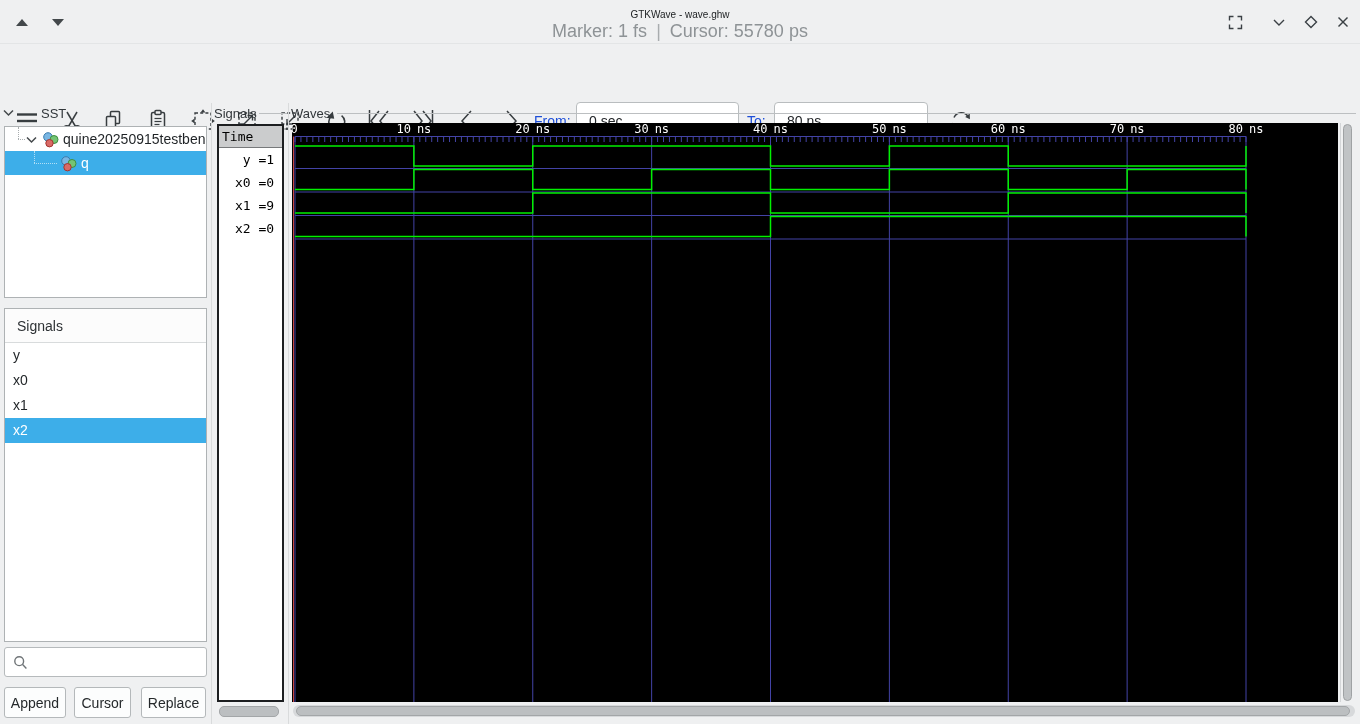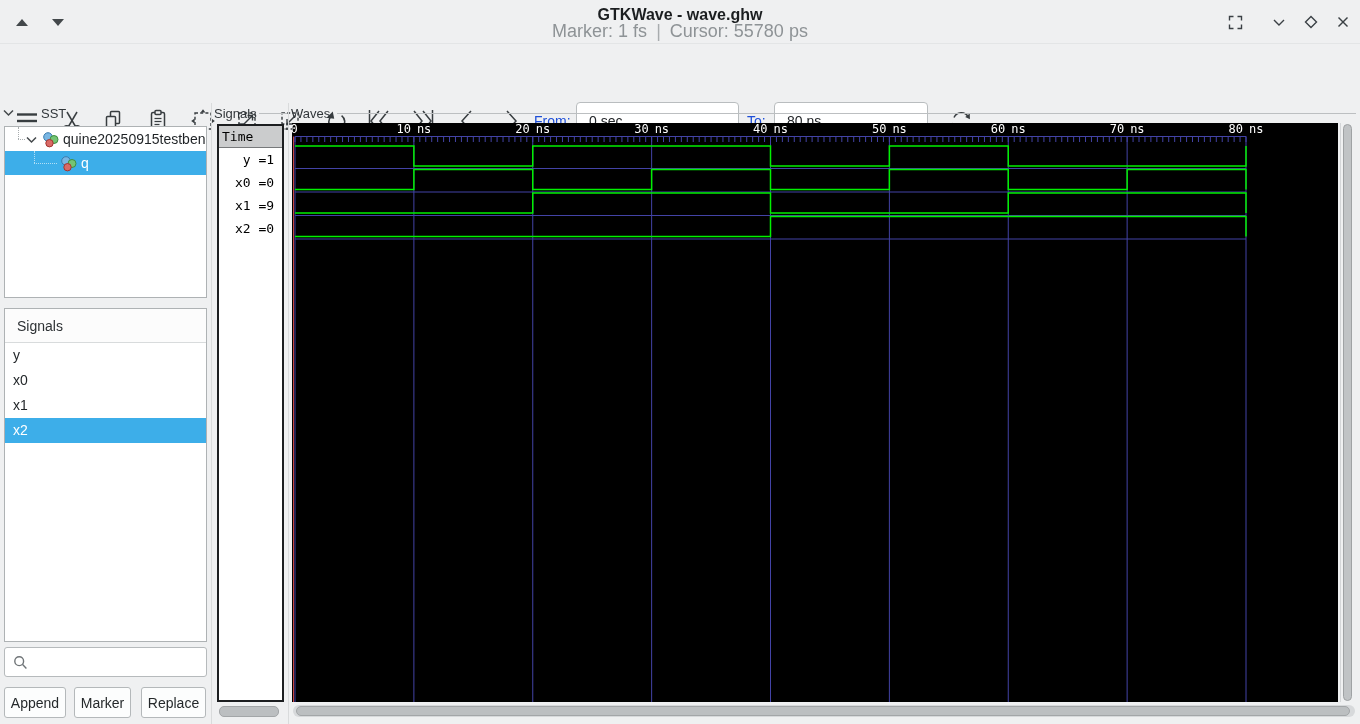--- a/index.html
+++ b/index.html
@@ -6,21 +6,21 @@
   html,body { width:1360px; height:724px; }
   body { font-family:"Liberation Sans", sans-serif; background:#eff0f1; position:relative; overflow:hidden; color:#232629; }
 
   .window { position:absolute; inset:0; }
 
   
   .headerbar { position:absolute; left:0; top:0; width:1360px; height:44px; background:#eff0f1; border-bottom:1px solid #e3e5e6; }
   .navbtn { position:absolute; top:12px; width:28px; height:20px; background:none; border:none; cursor:pointer; }
   .navbtn svg { display:block; margin:0 auto; }
   .titles { position:absolute; left:0; right:0; top:5px; text-align:center; pointer-events:none; }
-  .title { font-size:16px; font-weight:700; color:#1b1e20; line-height:19px; }
+  .title { font-size:10px; font-weight:400; color:#1b1e20; line-height:19px; }
   .subtitle { font-size:18px; color:#8e9396; line-height:15px; }
   .subtitle .sep { margin:0 9px; color:#a8acae; }
   .winctl { position:absolute; top:14px; width:18px; height:18px; background:none; border:none; cursor:pointer; }
 
   
   .toolbar { position:absolute; left:0; top:45px; width:1360px; height:58px; background:#eff0f1; }
   .tbtn { position:absolute; top:62px; width:28px; height:28px; background:none; border:none; cursor:pointer; }
   .tbtn svg { display:block; }
   .tb-label { position:absolute; top:68px; font-size:14px; color:#1d4ed8; }
   .tb-input { position:absolute; top:57px; height:37px; border:1px solid #b9bdbf; border-radius:4px; background:#ffffff; font-family:"Liberation Sans",sans-serif; font-size:14px; color:#232629; padding:0 12px; }
@@ -269,21 +269,21 @@
 
     <div class="searchbox">
       <svg width="15" height="15" viewBox="0 0 15 15" fill="none" stroke="#6f7477" stroke-width="1.4">
         <circle cx="6.2" cy="6.2" r="4.4"></circle>
           <line x1="9.6" y1="9.6" x2="13.4" y2="13.4"></line>
       </svg>
       <input value="" style="">
     </div>
 
     <button class="pbtn" style="left:4px; width:62px;">Append</button>
-    <button class="pbtn" style="left:74px; width:57px;">Marker</button>
+    <button class="pbtn" style="left:74px; width:57px;">Cursor</button>
     <button class="pbtn" style="left:141px; width:65px;">Replace</button>
   </div>
 
   <div>
     <span class="frame-label" style="left:214px; top:106px;">Signals</span>
     <div class="frame-line" style="left:259px; top:113px; width:28px;"></div>
 
     <div class="namebox">
       <div class="time-header">Time</div>
       <div class="name-row"> y =1</div>

